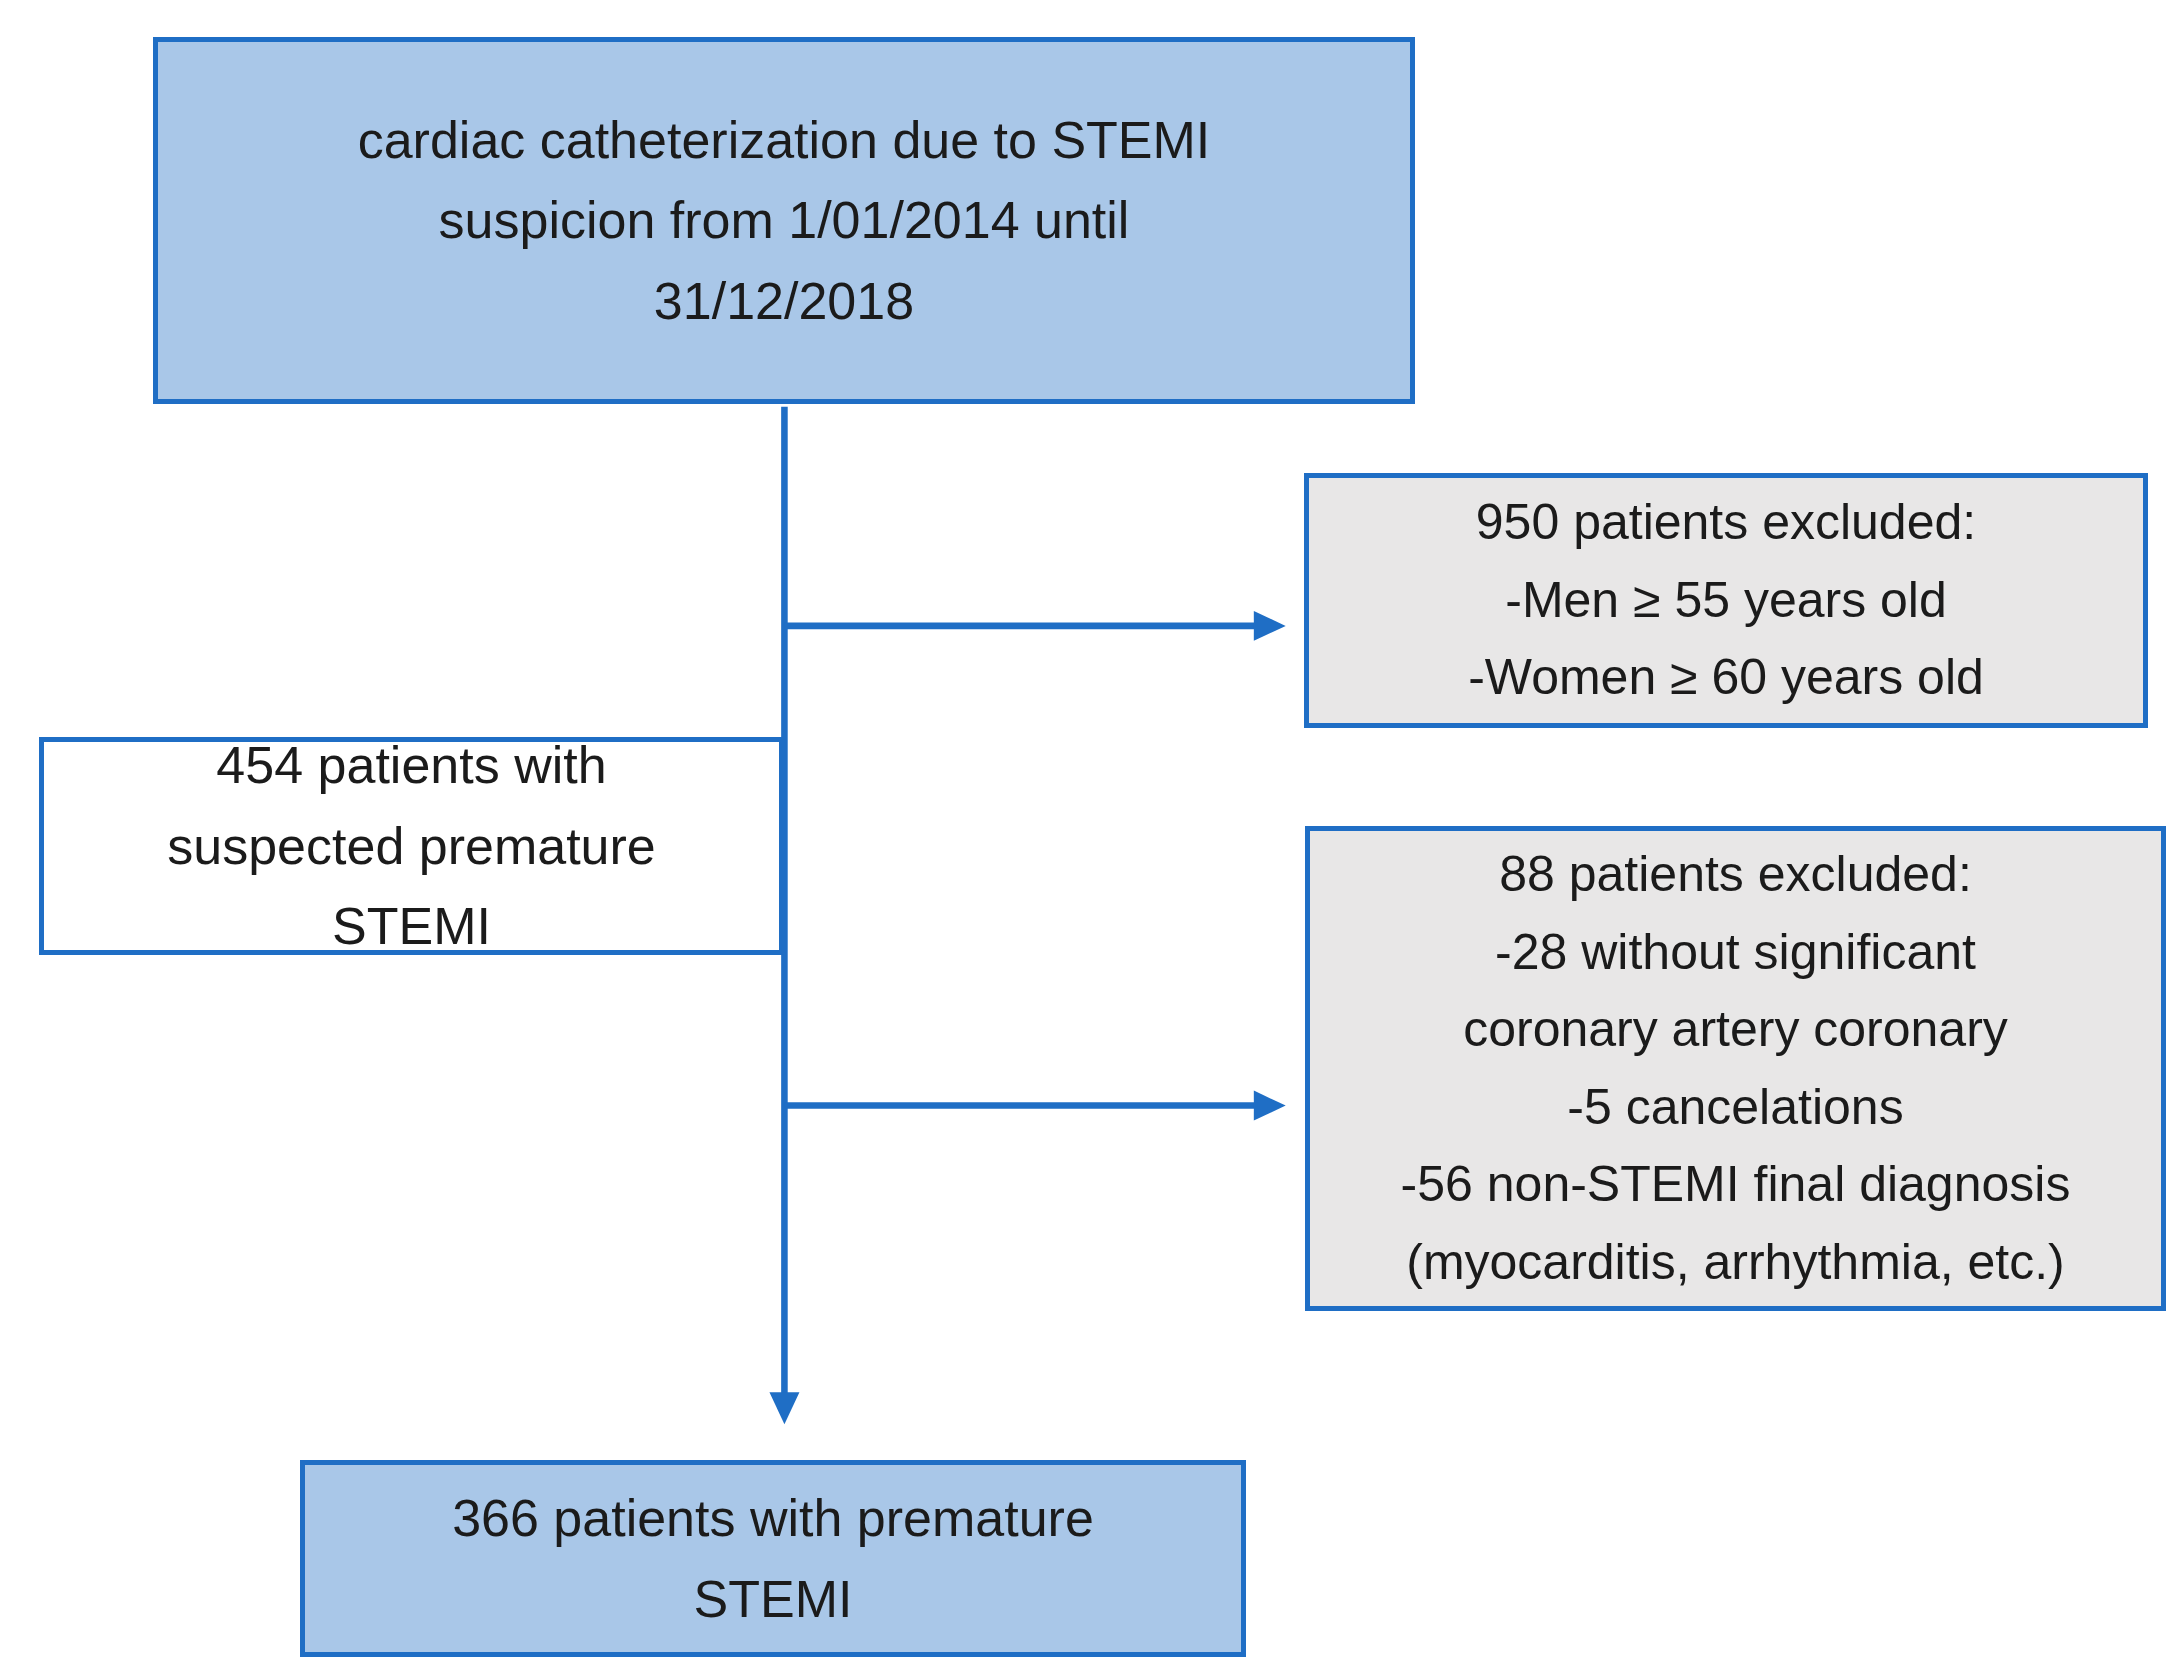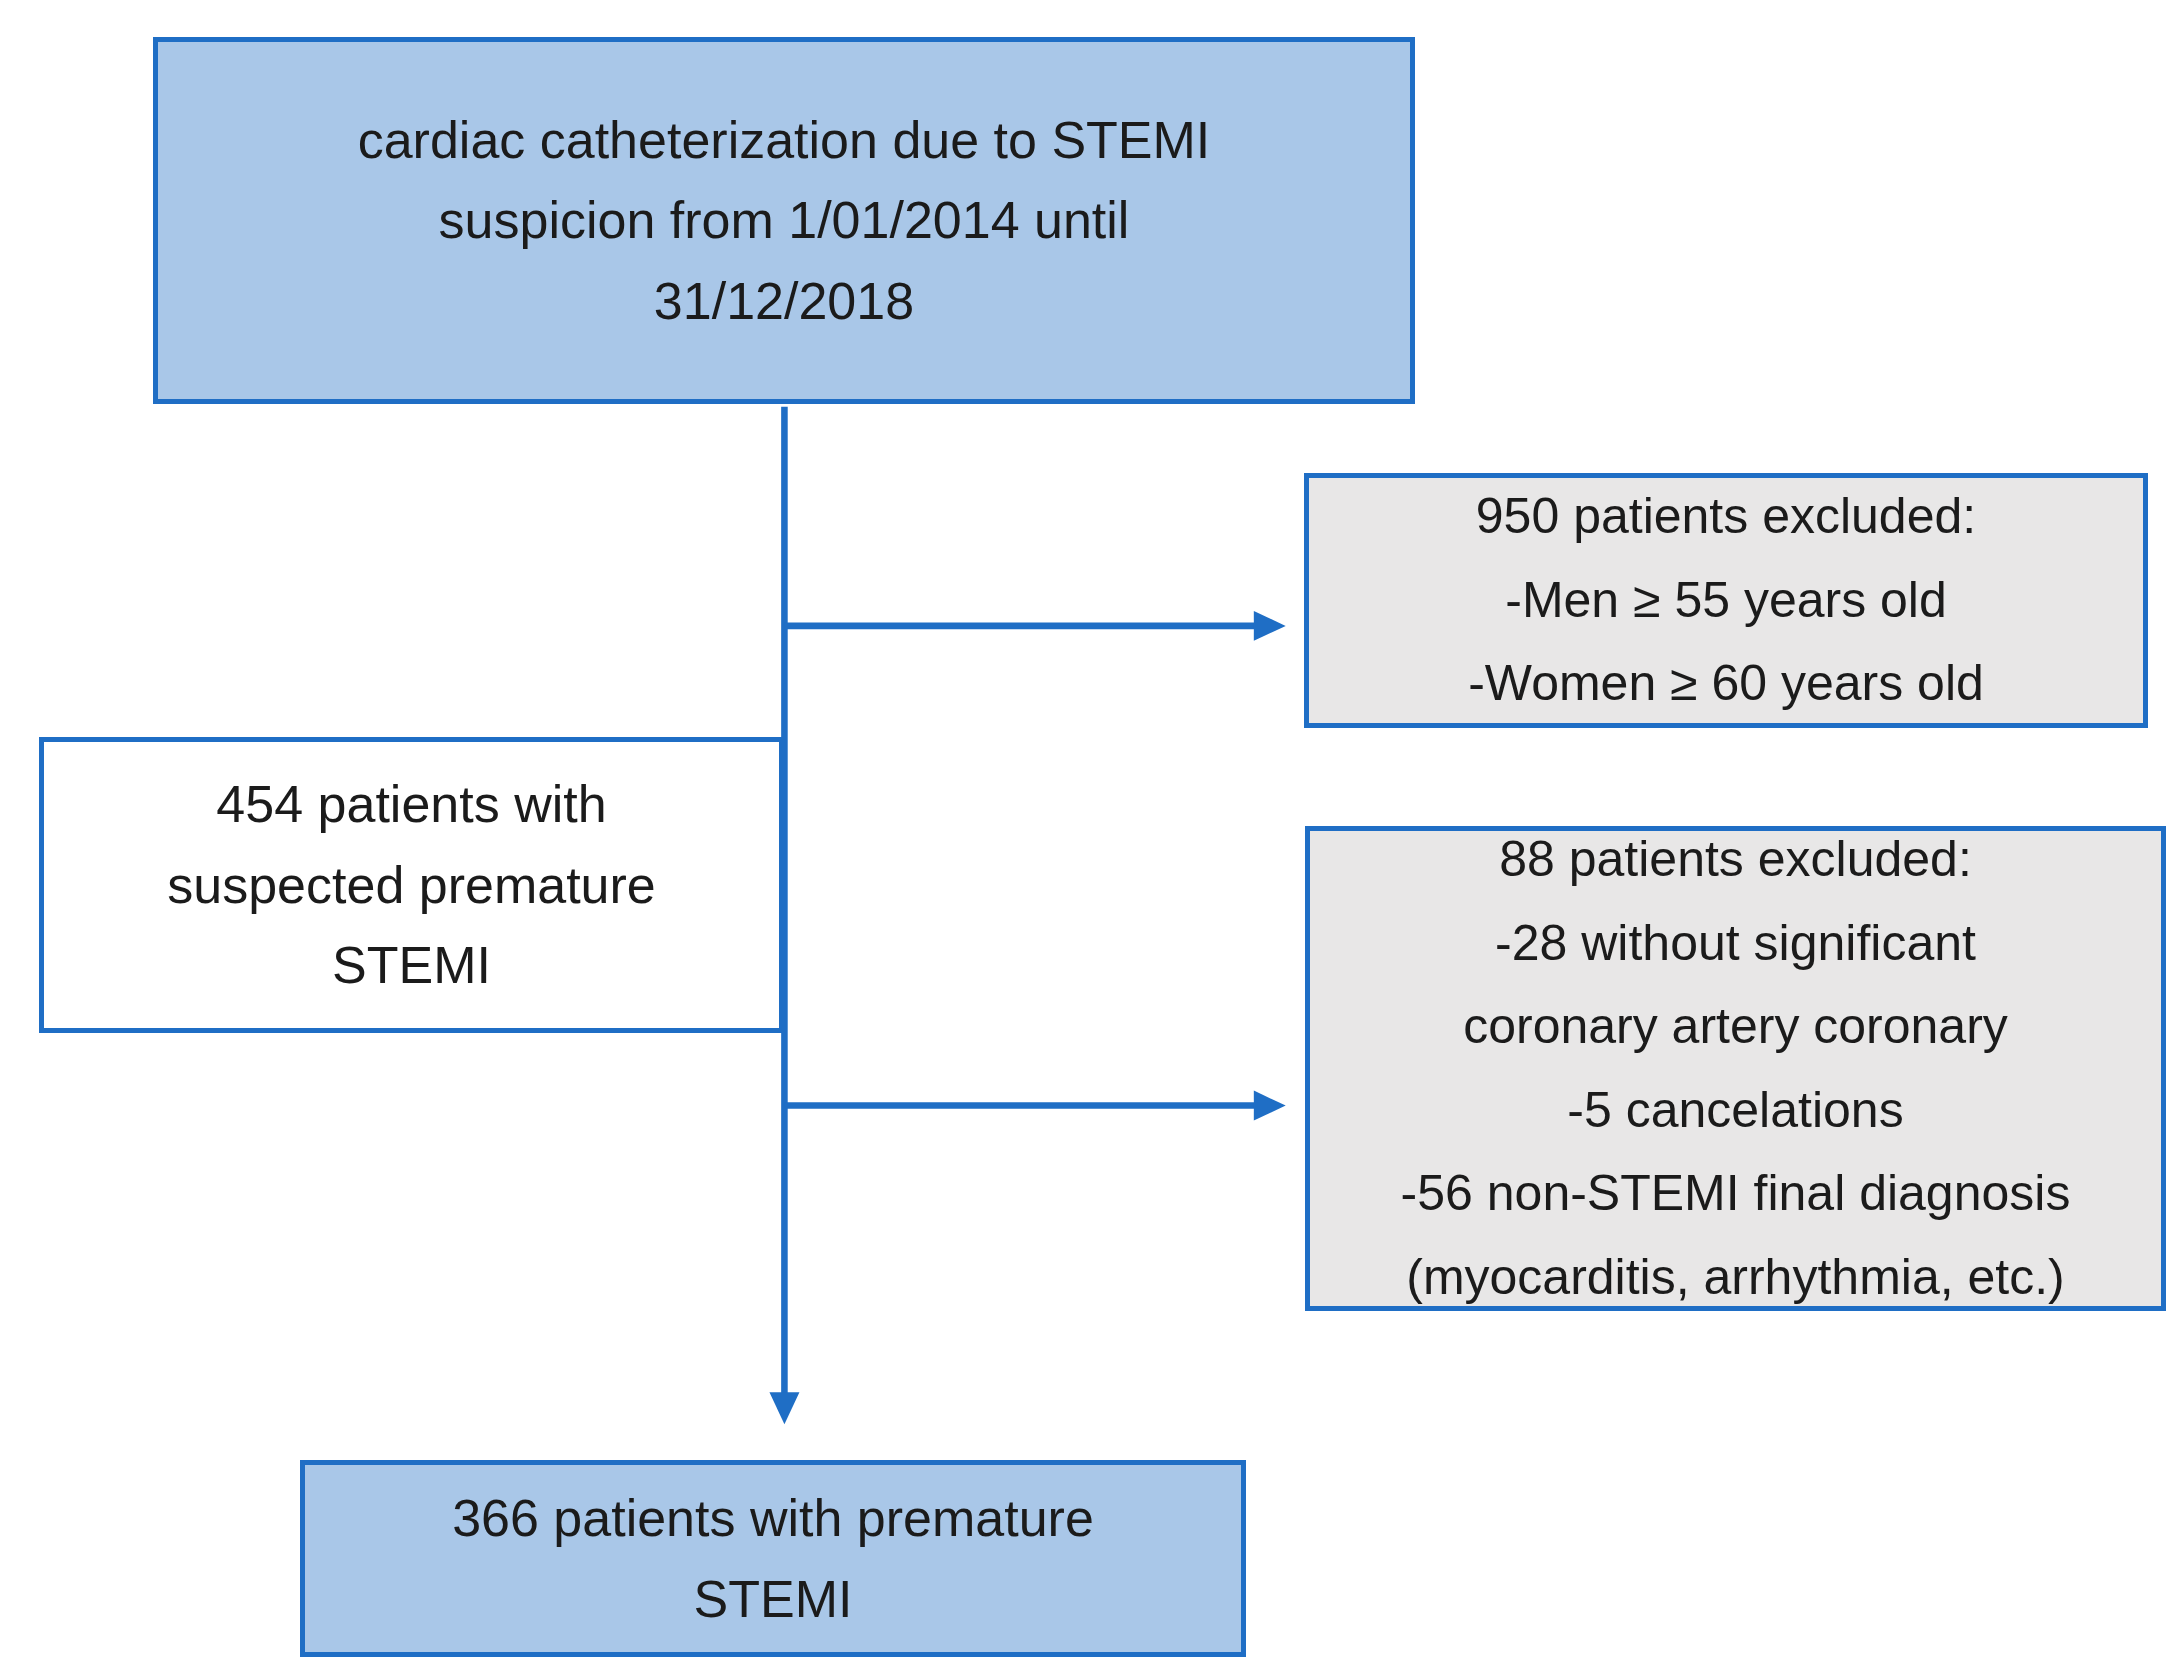--- a/index.html
+++ b/index.html
@@ -40,25 +40,25 @@
     border: 5.6px solid var(--border);
     display: flex;
     flex-direction: column;
     justify-content: center;
     align-items: center;
     text-align: center;
     line-height: 1.55;
   }
   .box.blue  { background: var(--blue-fill);  font-size: 52px; }
   .box.white { background: var(--white-fill); font-size: 52px; }
-  .box.gray  { background: var(--gray-fill);  font-size: 50px; gap: 6px; }
+  .box.gray  { background: var(--gray-fill);  font-size: 50px; }
 
   #box-initial           { left: 153px;  top: 37px;   width: 1262px; height: 367px; }
   #box-excluded-age      { left: 1304px; top: 473px;  width: 844px;  height: 255px; }
-  #box-suspected         { left: 39px;   top: 737px;  width: 745px;  height: 296px; text-align: right; }
+  #box-suspected         { left: 39px;   top: 737px;  width: 745px;  height: 218px; text-align: right; }
   #box-excluded-clinical { left: 1305px; top: 826px;  width: 861px;  height: 485px; }
   #box-final             { left: 300px;  top: 1460px; width: 946px; height: 197px; text-align: center; }
 </style>
 </head>
 <body>
 
 <div class="canvas">
 
   <svg class="connectors" viewBox="0 0 2322 1792" aria-hidden="true">
     <line x1="837" y1="434" x2="837" y2="1488"></line>

